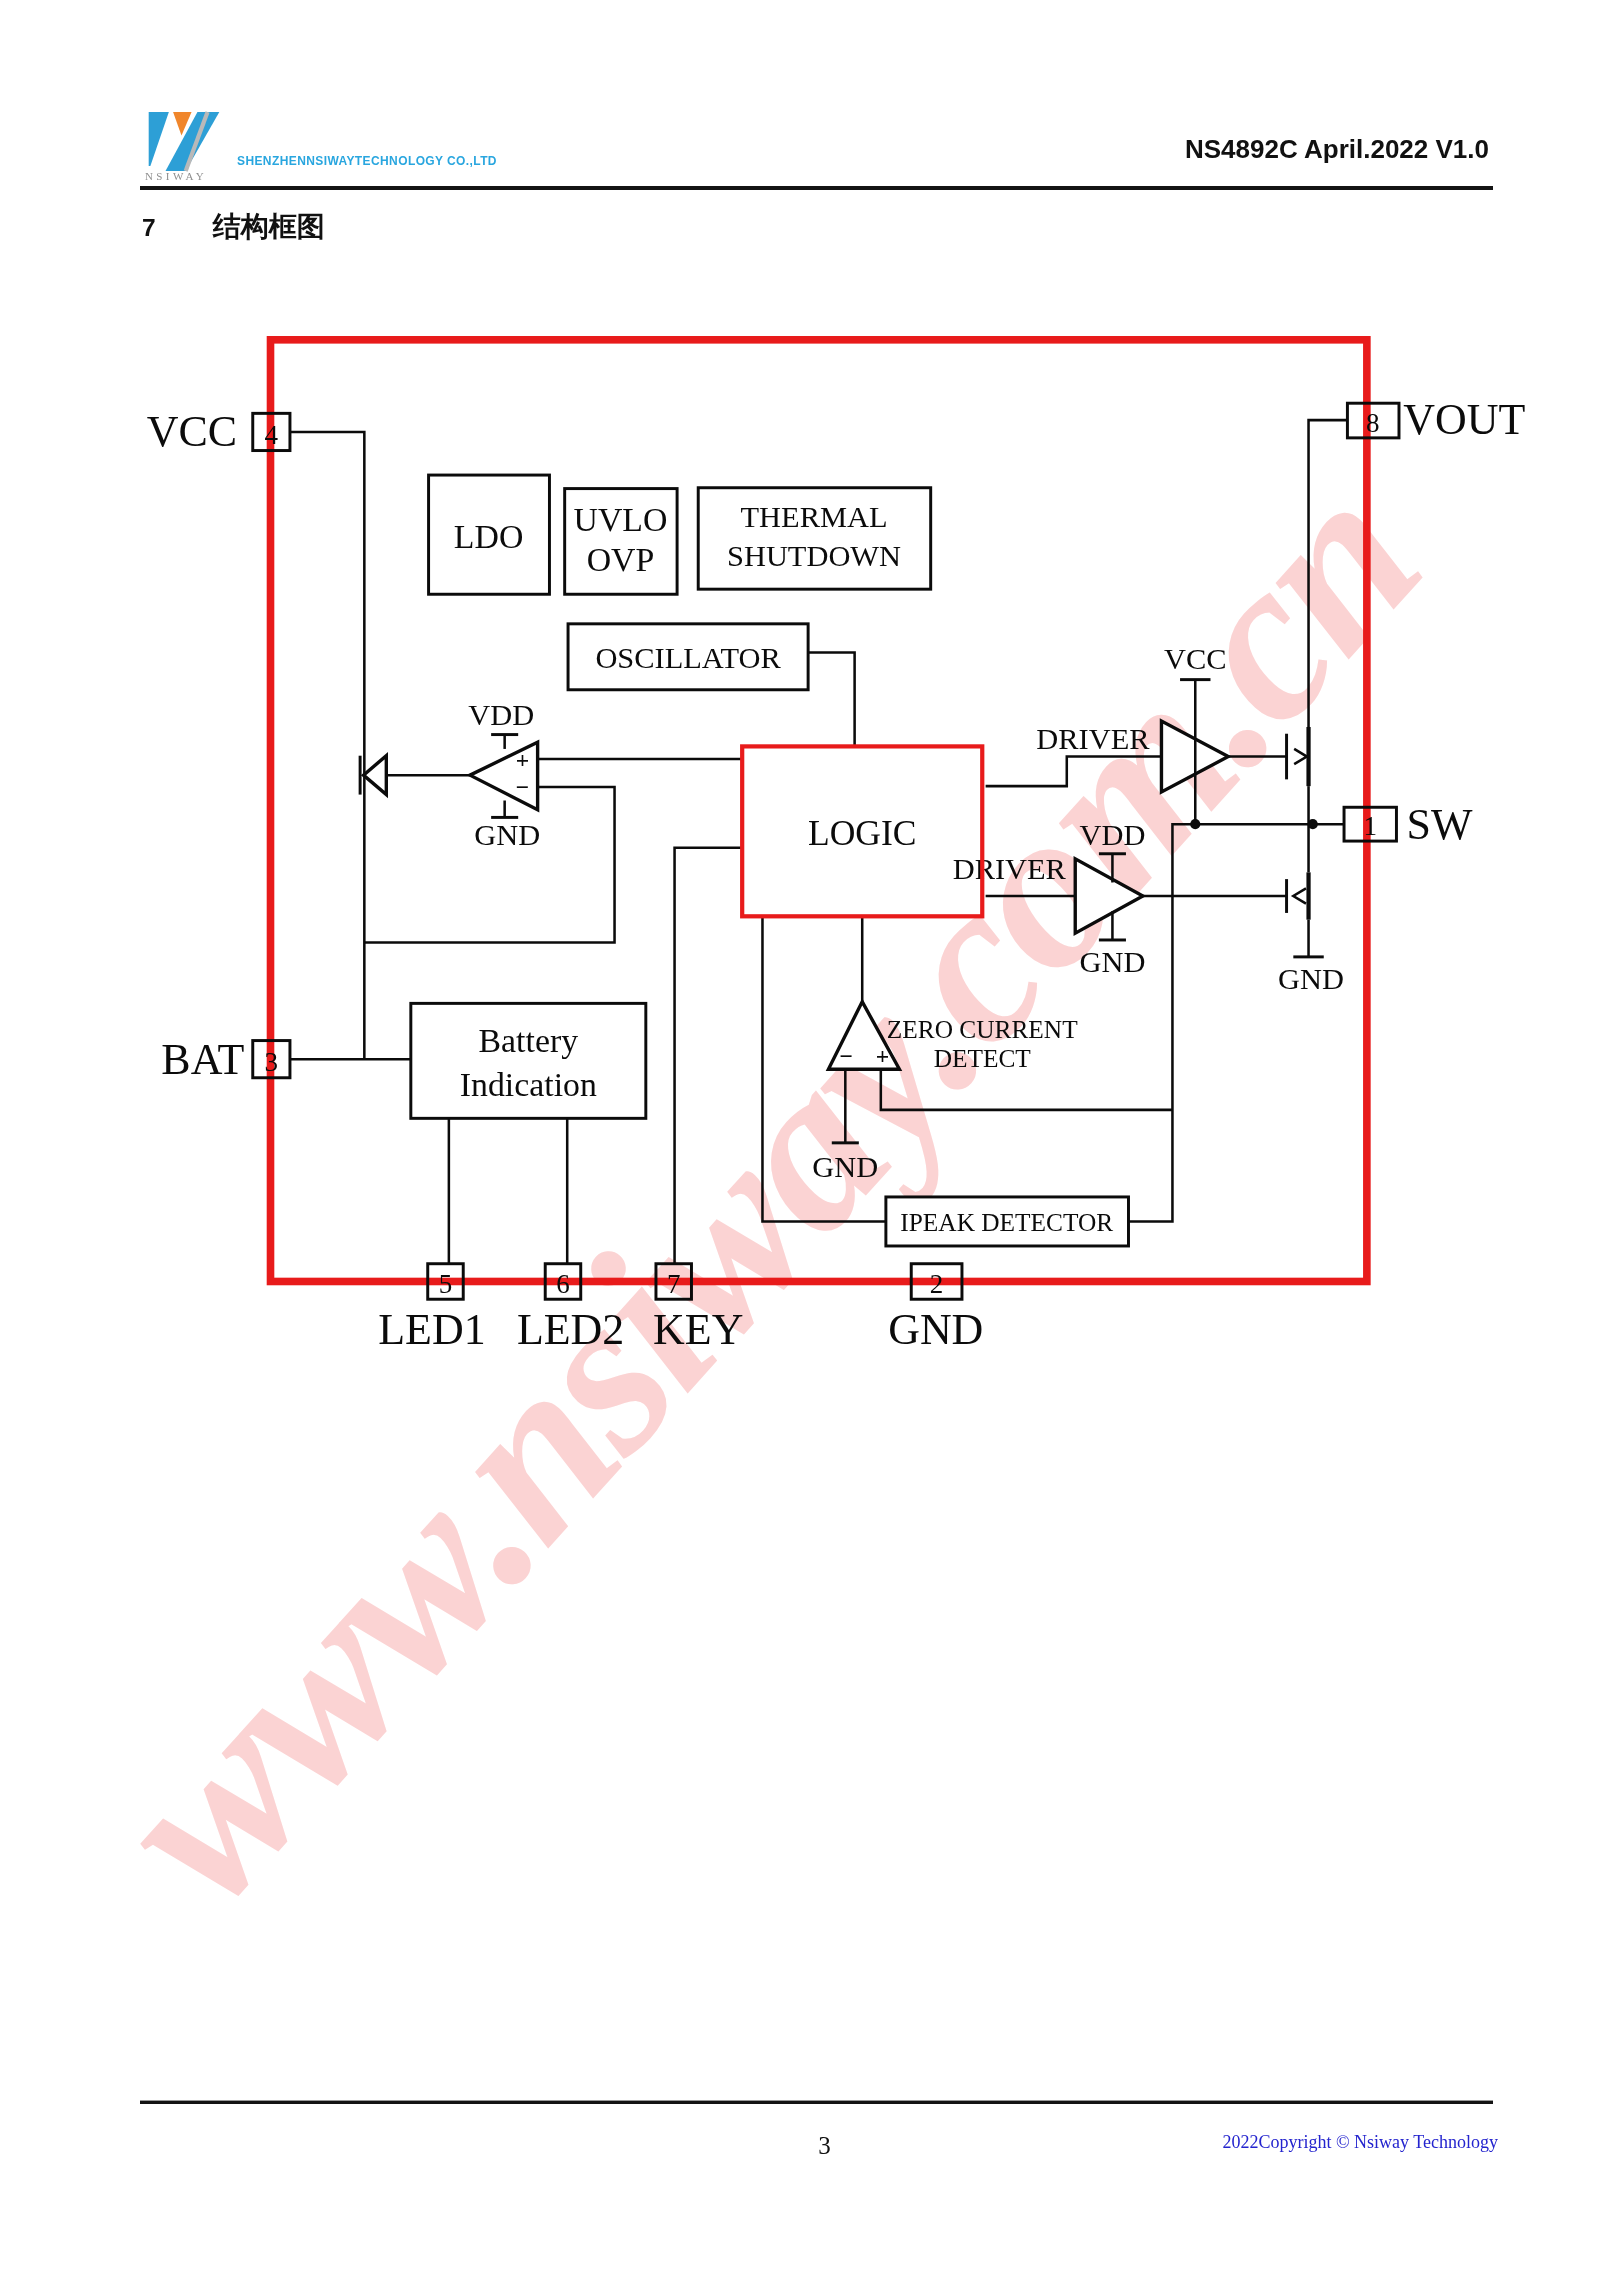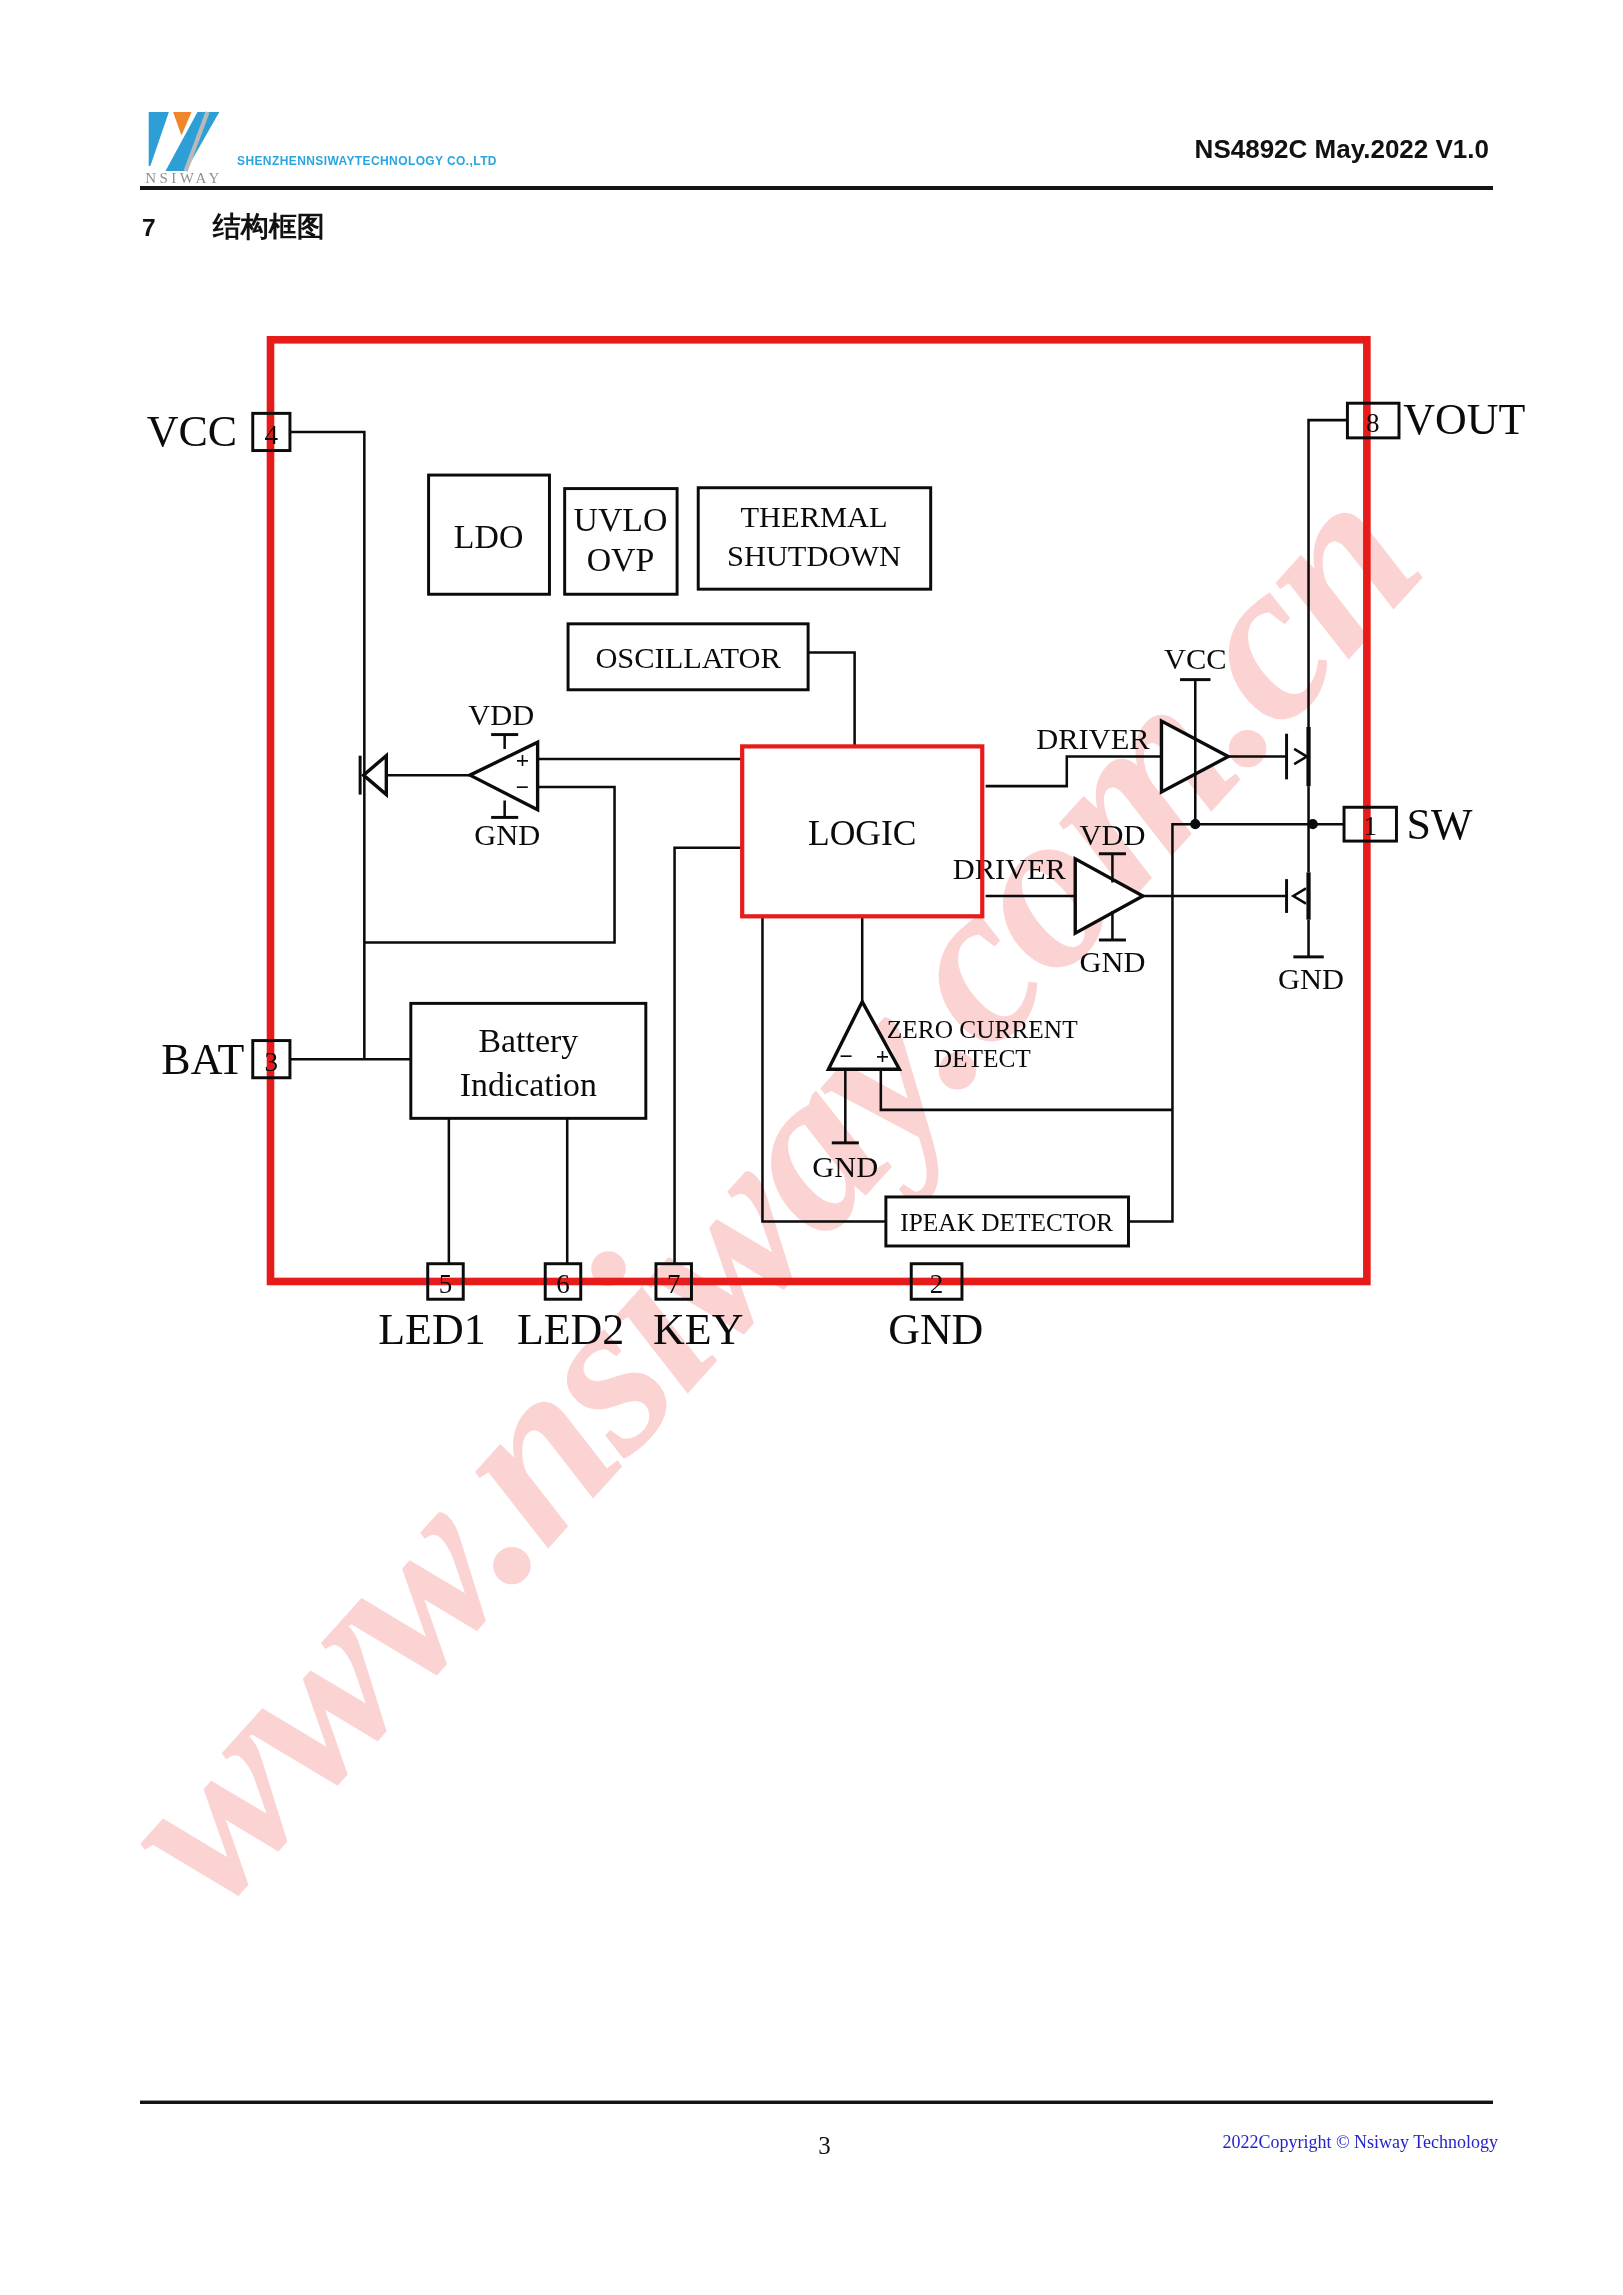--- a/index.html
+++ b/index.html
@@ -1,21 +1,21 @@
 <!DOCTYPE html>
 <html style="--brand: #29A6DF; --diagram-red: #E81B1B; --line-black: #0B0B0B; --watermark-pink: #FBD3D3; --footer-blue: #2424CE; --logo-blue: #2D9FD6; --logo-orange: #F0862B; --logo-gray: #8F8F8F;font-size:13.5px"><head>
 <meta charset="utf-8">
 <style>
   html,body{margin:0;padding:0;background:#ffffff;}
   .page{position:relative;width:1623px;height:2295px;background:#ffffff;overflow:hidden;
         font-family:"Liberation Serif",serif;}
   
   .logo{position:absolute;left:147px;top:110px;width:74px;height:63px;}
-  .logo-sub{position:absolute;left:145px;top:170px;width:78px;text-align:center;
-            font-family:"Liberation Serif",serif;font-size:15px;letter-spacing:3.4px;
+  .logo-sub{position:absolute;left:145px;top:170px;width:78px;
+            font-family:"Liberation Serif",serif;font-size:11px;letter-spacing:3.4px;
             color:var(--logo-gray);}
   .company-cn{position:absolute;left:228px;top:113px;font-family:"Liberation Sans",sans-serif;
               font-weight:bold;font-size:31px;color:var(--brand);letter-spacing:1.7px;}
   .company-en{position:absolute;left:237px;top:154px;font-family:"Liberation Sans",sans-serif;
               font-weight:bold;font-size:12px;color:var(--brand);letter-spacing:0.4px;}
   .doc-info{position:absolute;right:134px;top:134px;font-family:"Liberation Sans",sans-serif;
             font-weight:bold;font-size:26px;color:#111;}
   .header-rule{position:absolute;left:140px;top:186px;width:1353px;height:4.2px;background:#141414;}
   
   .section-heading{position:absolute;left:142px;top:208px;display:flex;align-items:baseline;gap:15px;}
@@ -60,21 +60,21 @@
 <div class="page">
 
   <svg class="logo" viewBox="0 0 88 74">
     <polygon points="2,2 26,2 4,66 2,66" fill="#2D9FD6"></polygon>
     <polygon points="31,2 53,2 41,30" fill="#F0862B"></polygon>
     <polygon points="60,2 86,2 46,72 22,72" fill="#2D9FD6"></polygon>
     <line x1="72" y1="2" x2="46" y2="72" stroke="#b9b9b9" stroke-width="5"></line>
   </svg>
   <div class="logo-sub">NSIWAY</div>
   <div class="company-en">SHENZHENNSIWAYTECHNOLOGY CO.,LTD</div>
-  <div class="doc-info">NS4892C May.2022 V1.0</div>
+  <div class="doc-info">NS4892C April.2022 V1.0</div>
   <div class="header-rule"></div>
 
   <div class="section-heading">
     <span class="section-number">7</span>
     <span class="section-title">结构框图</span>
   </div>
 
   <div class="watermark">www.nsiway.com.cn</div>
 
   <svg class="diagram" viewBox="0 0 1920 2715">

